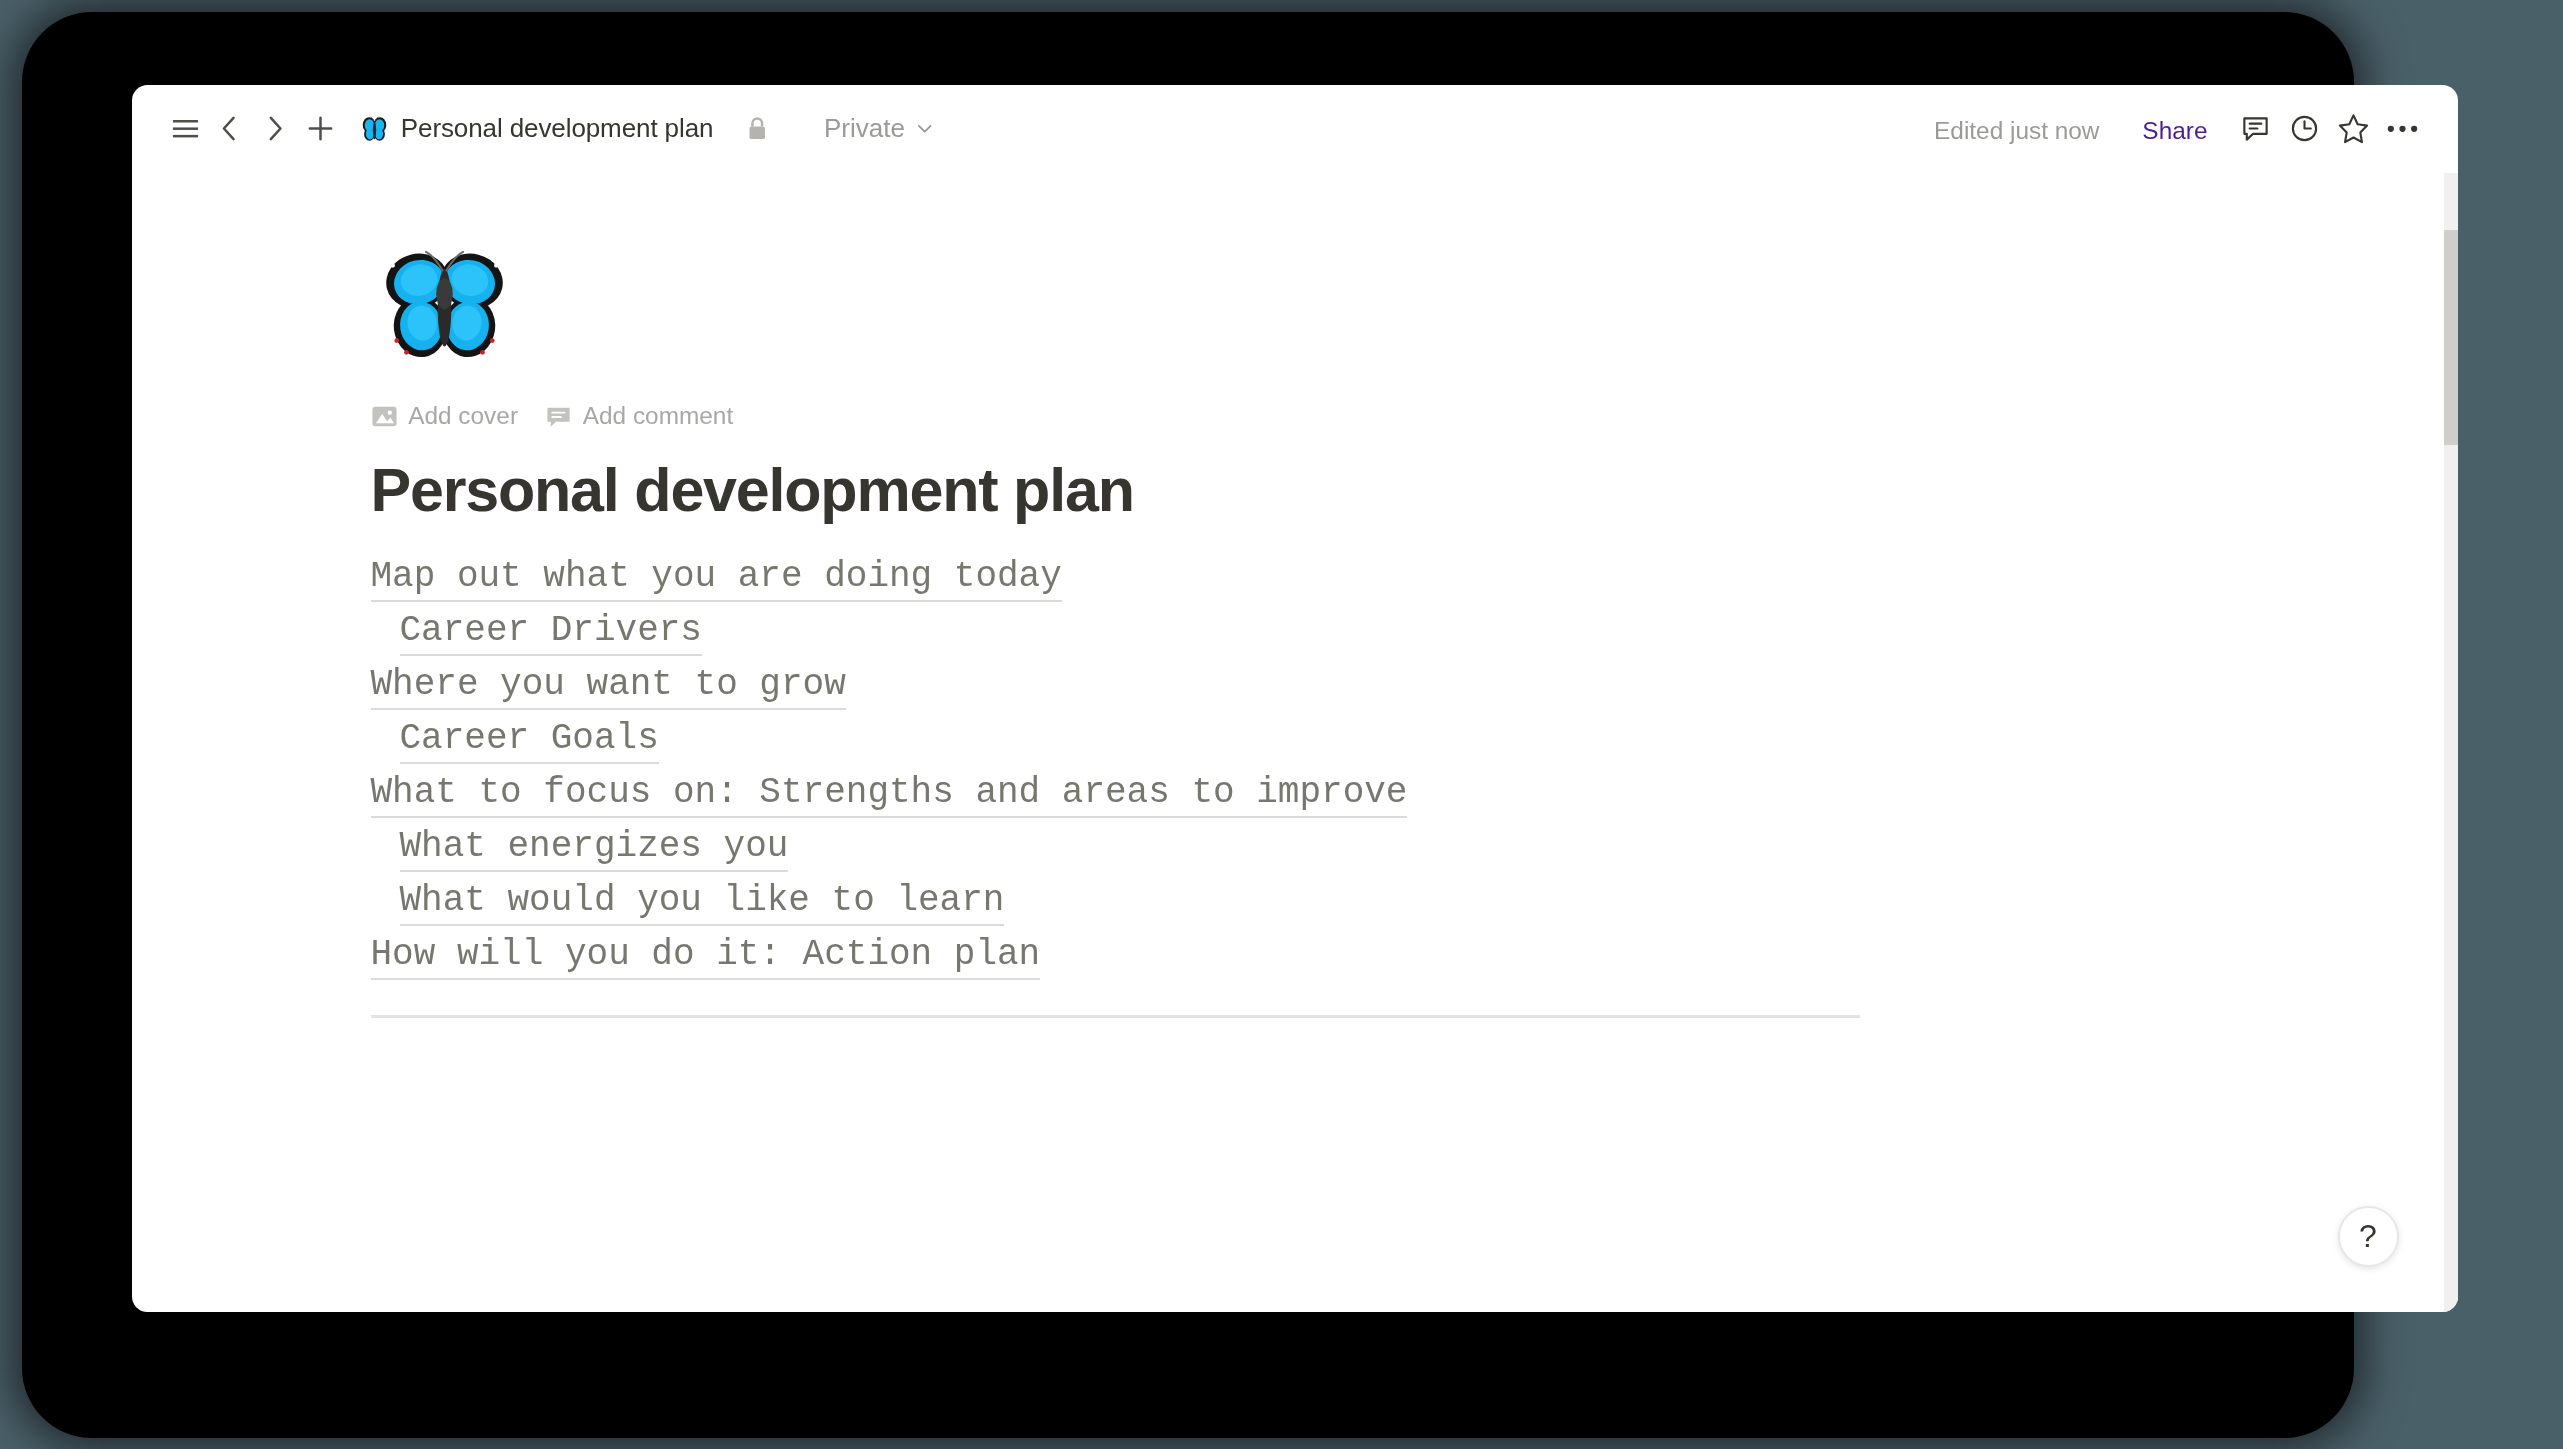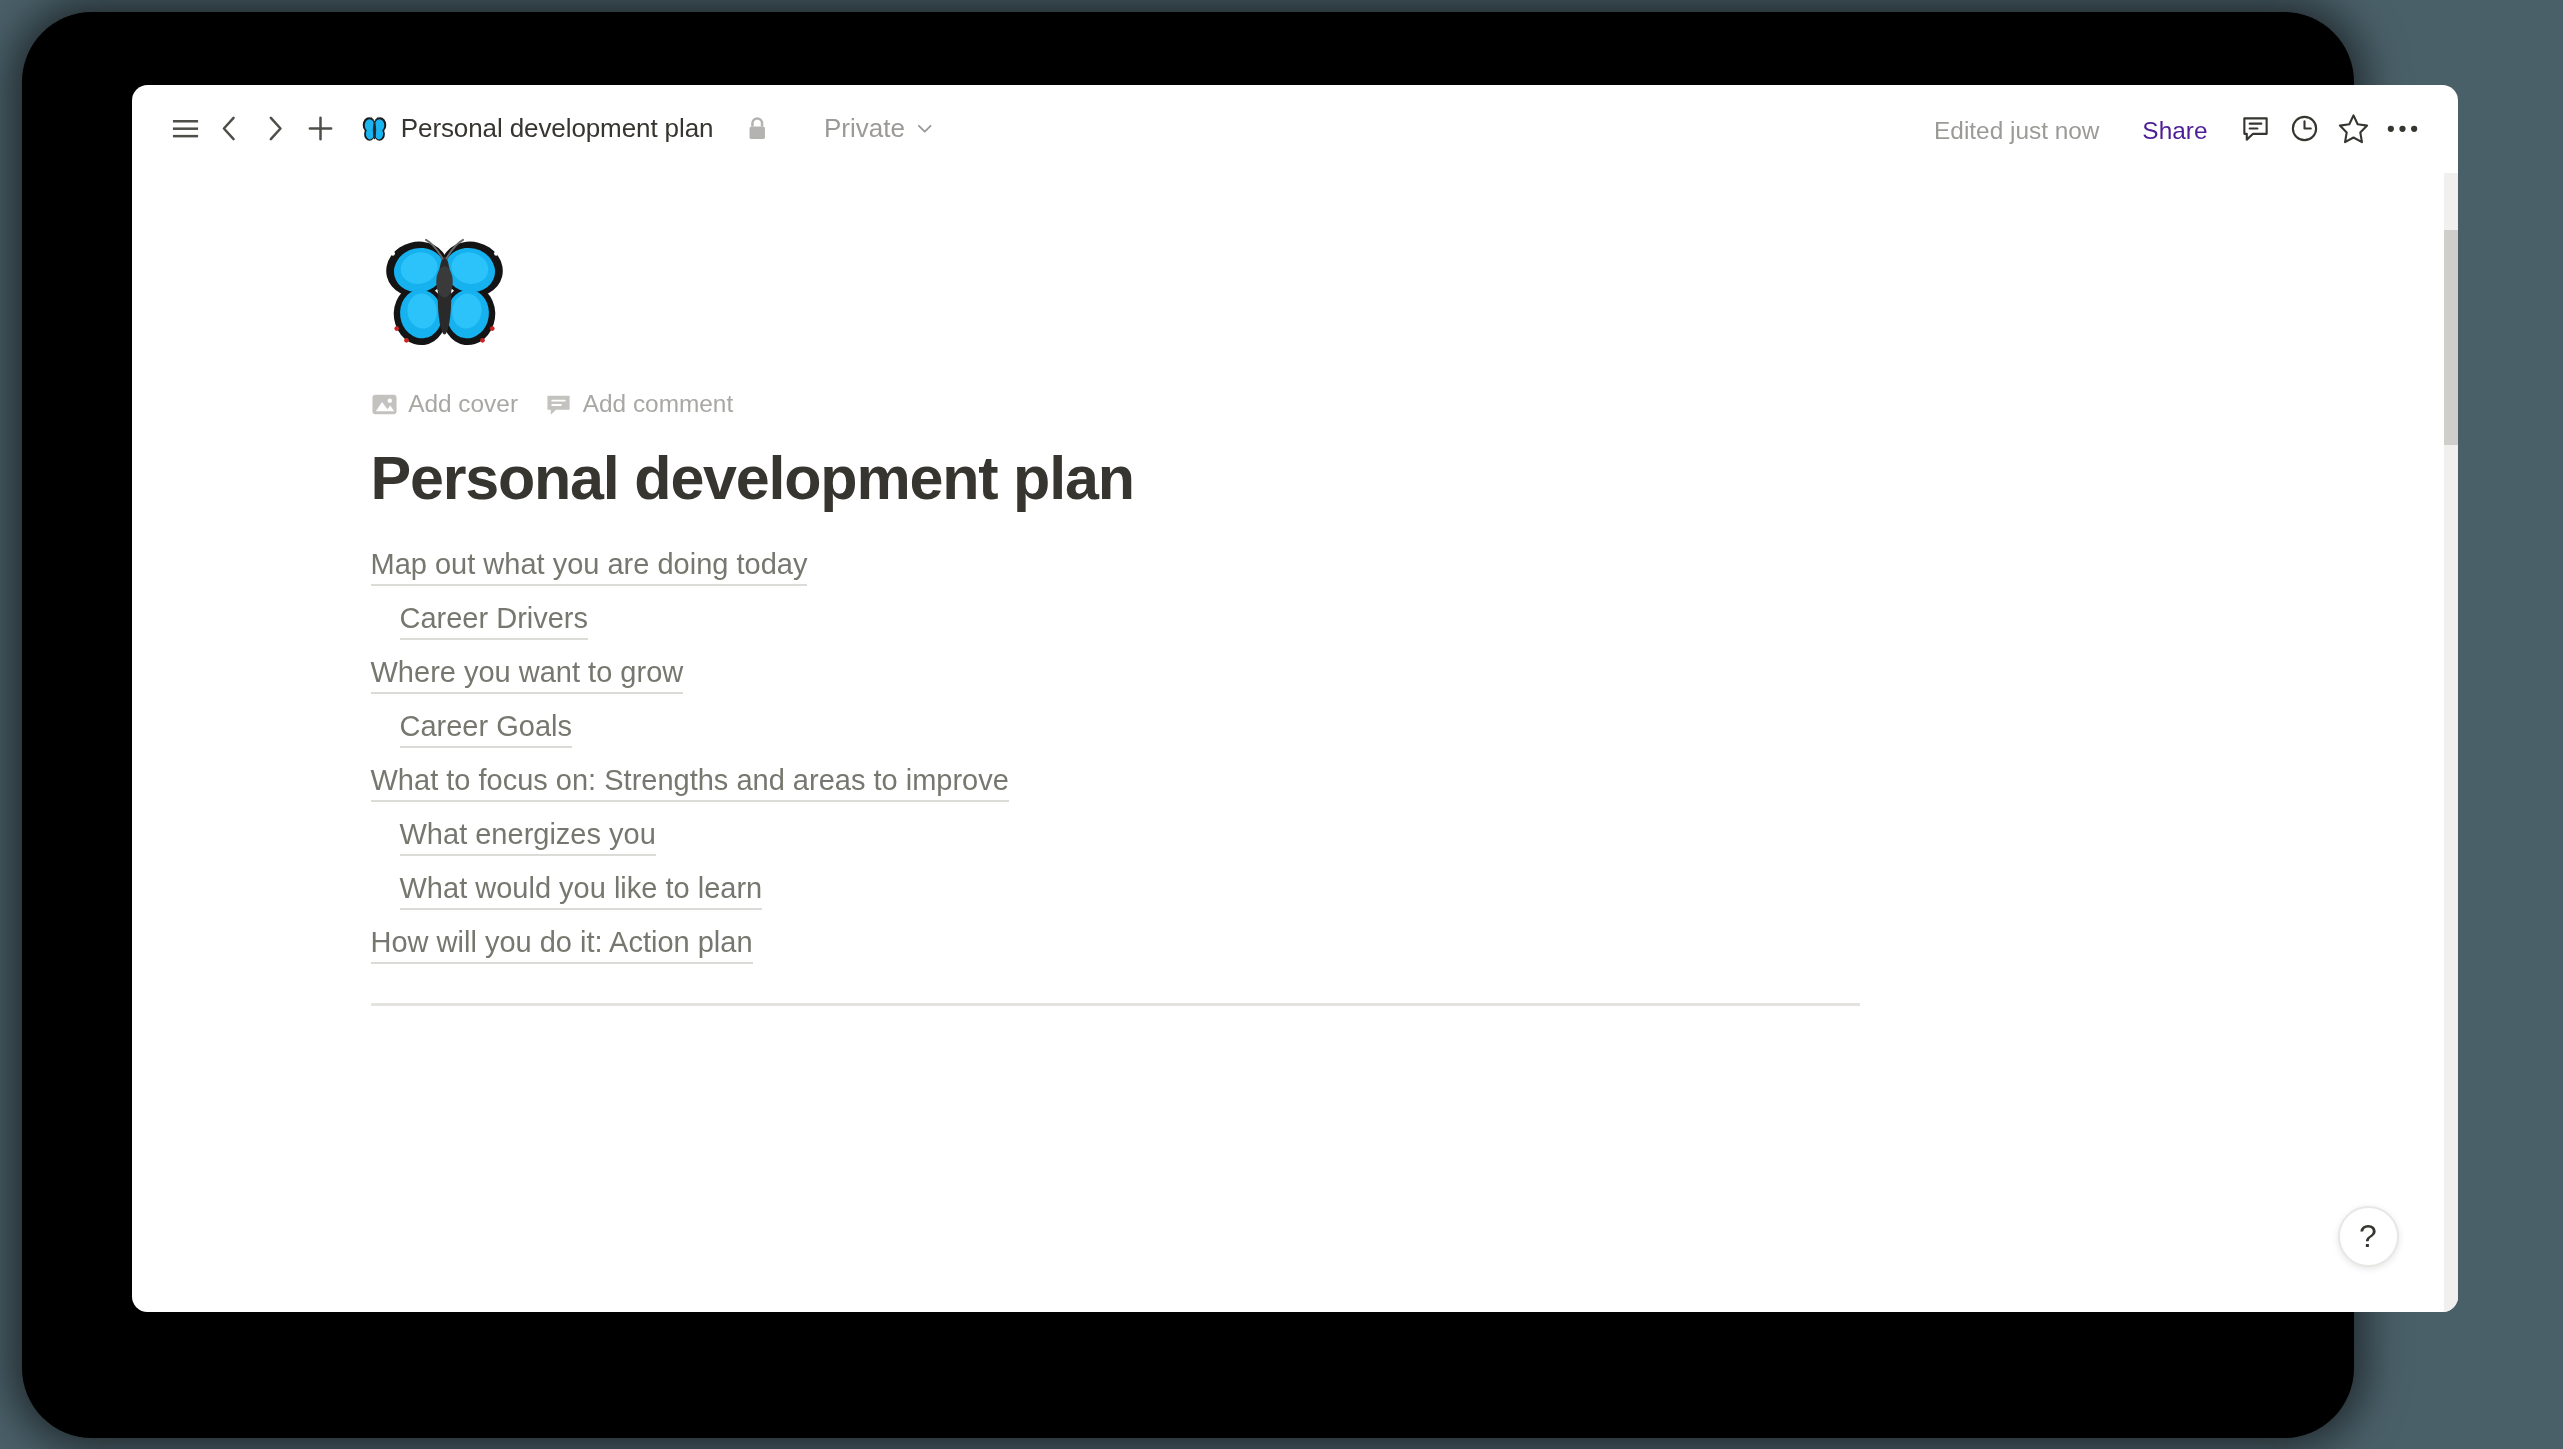--- a/index.html
+++ b/index.html
@@ -148,21 +148,21 @@
     left: 0;
     top: 88px;
     width: 2326px;
     height: 1139px;
     overflow: hidden;
   }
 
   #page-body {
     position: absolute;
     left: 0;
-    top: 0;
+    top: 12px;
     width: 2317px;
     padding-left: 239px;
   }
 
   #page-emoji-wrap {
     margin-top: 62px;
     width: 147px;
     height: 117px;
     cursor: pointer;
   }
@@ -200,28 +200,29 @@
   }
 
   .link-row {
     height: 54px;
     display: flex;
     align-items: center;
   }
   .link-row.indent { padding-left: 29px; }
 
   .doc-link {
-    font-size: 29px;
+    font-size: 36px;
     color: #77776f;
     text-decoration: none;
     border-bottom: 2px solid #dcdbd8;
     padding-bottom: 2.9px;
     line-height: 1.15;
     cursor: pointer;
     white-space: nowrap;
+    font-family: Liberation Mono, monospace;
   }
 
   #content-divider {
     margin-top: 31px;
     width: 1489px;
     height: 2.9px;
     background: #e4e3e0;
   }
 
   

